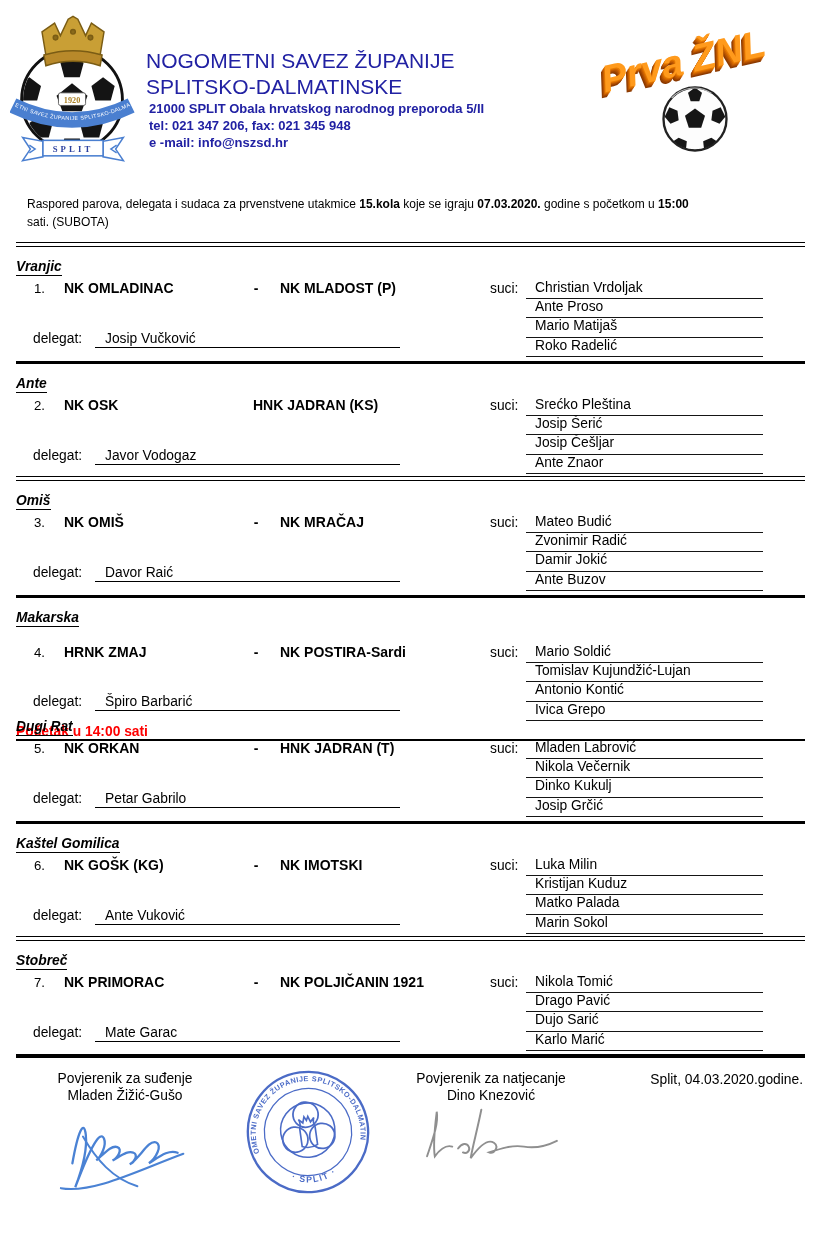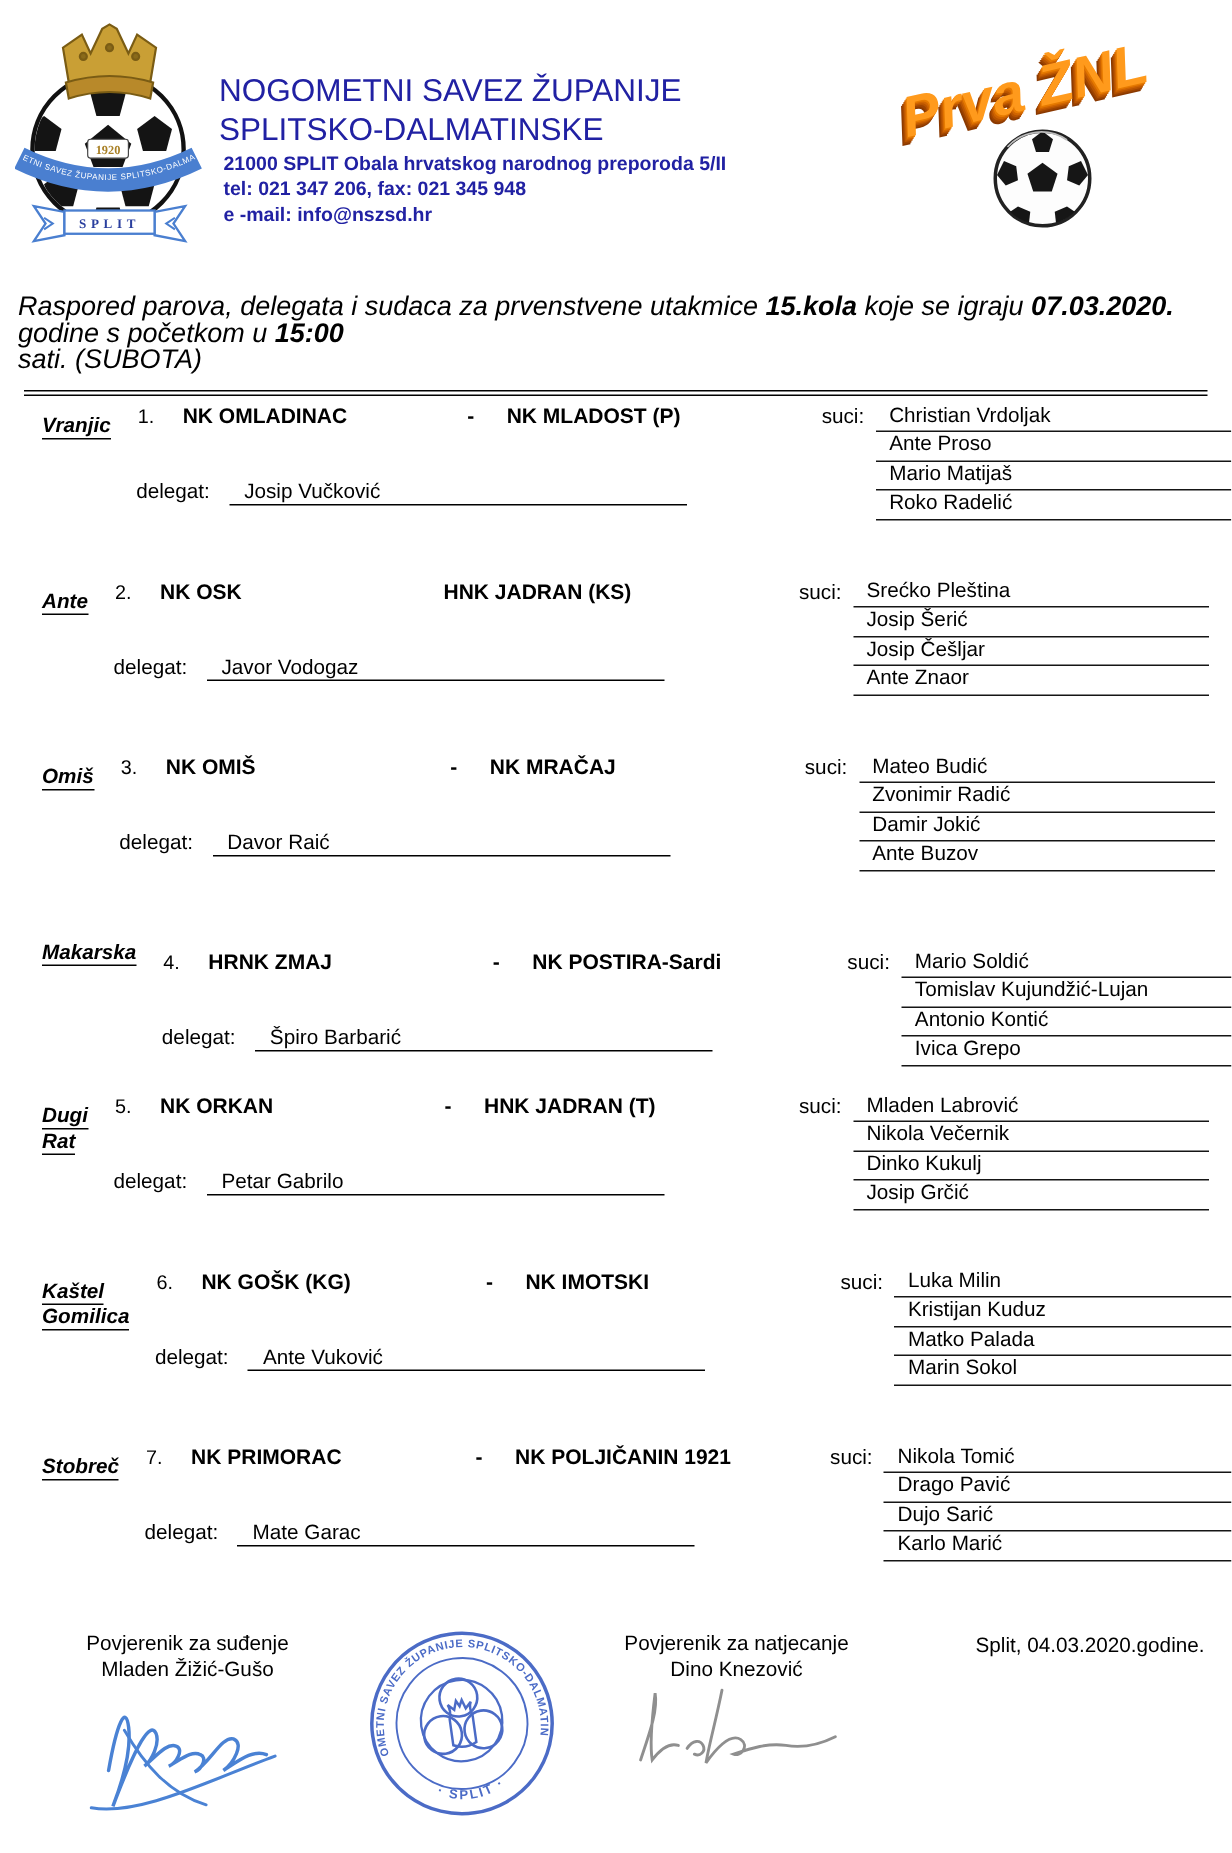--- a/index.html
+++ b/index.html
@@ -12,25 +12,25 @@
   .org{margin-left:8px;padding-top:34px;}
   .org-title{font-size:21px;font-weight:normal;color:#2121a3;line-height:26px;white-space:nowrap;}
   .org-addr{font-size:13px;font-weight:bold;color:#2121a3;line-height:17px;padding-left:3px;white-space:nowrap;}
   .league{margin-left:auto;width:215px;position:relative;flex:none;}
   .league-text{display:inline-block;margin-top:26px;margin-left:2px;transform:rotate(-13deg);
       font-size:38px;font-weight:bold;font-style:italic;white-space:nowrap;color:#ff9a1c;
       text-shadow:-1px 1px 0 #e67a00,-2px 2px 0 #cf6400,-3px 3px 0 #b85400,-4px 4px 0 #9e4400,-5px 5px 0 #8a3900;}
   .league-ball{position:absolute;left:62px;top:70px;width:70px;height:70px;}
 
   
-  .intro{margin:16px 12px 0;font-size:18px;line-height:17.5px;font-style:italic;}
+  .intro{margin:16px 27px 0;font-size:12px;line-height:17.5px;}
   .rule-double{margin:11px 16px 0;border-top:1.5px solid #000;border-bottom:1.5px solid #000;height:2.6px;}
 
   
-  section.match-section{display:flex;flex-direction:row;box-sizing:border-box;height:117px;padding:0 28px;}
+  section.match-section{display:flex;flex-direction:column;box-sizing:border-box;height:117px;padding:0 16px;}
   section.match-section.tall{height:109px;}
   .venue{margin-top:11px;font-size:13.8px;font-weight:bold;font-style:italic;line-height:17px;}
   .venue span{border-bottom:1.6px solid #000;padding-bottom:1px;}
   .sec-body{display:flex;height:78px;margin-top:5px;}
   .tall .sec-body{margin-top:18px;}
   .left-col{width:460px;flex:none;display:flex;flex-direction:column;justify-content:space-between;padding-bottom:10px;box-sizing:border-box;}
   .match-line{display:flex;align-items:baseline;padding-left:18px;font-size:14px;}
   .num{width:30px;font-size:13.2px;flex:none;}
   .home{font-weight:bold;width:168px;flex:none;}
   .sep{font-weight:bold;width:48px;flex:none;text-align:center;}

